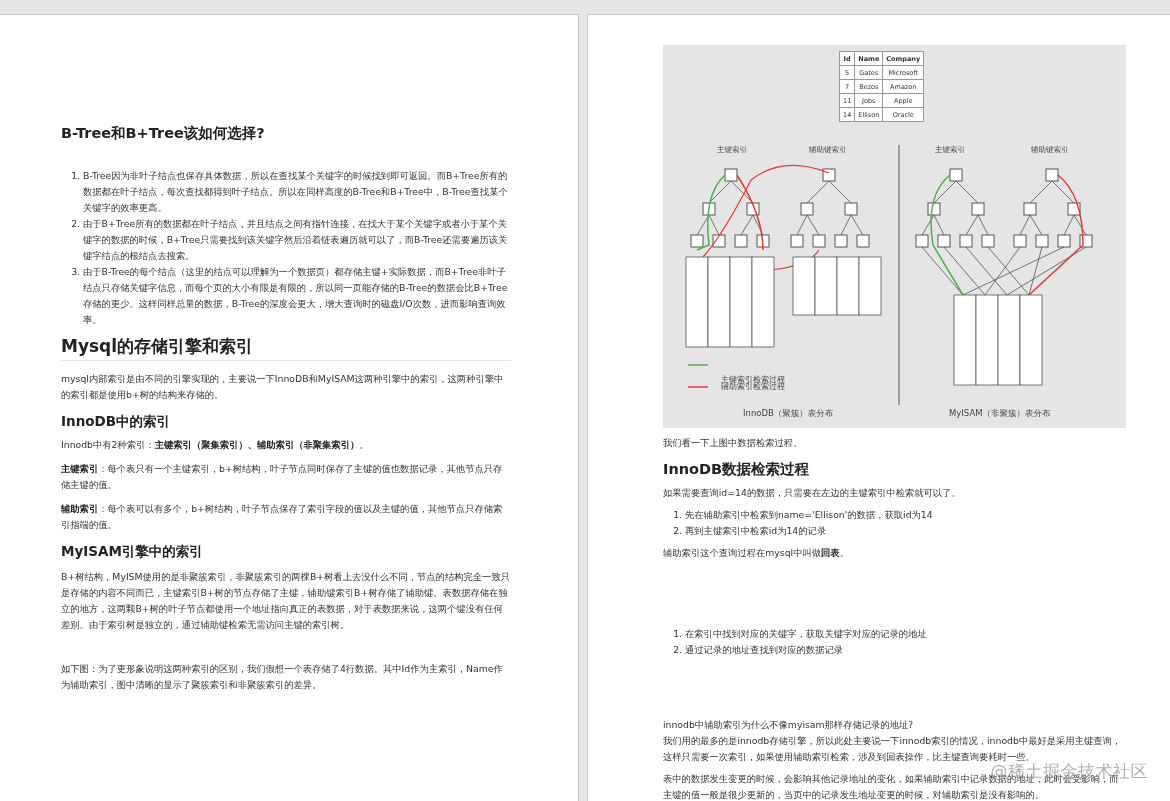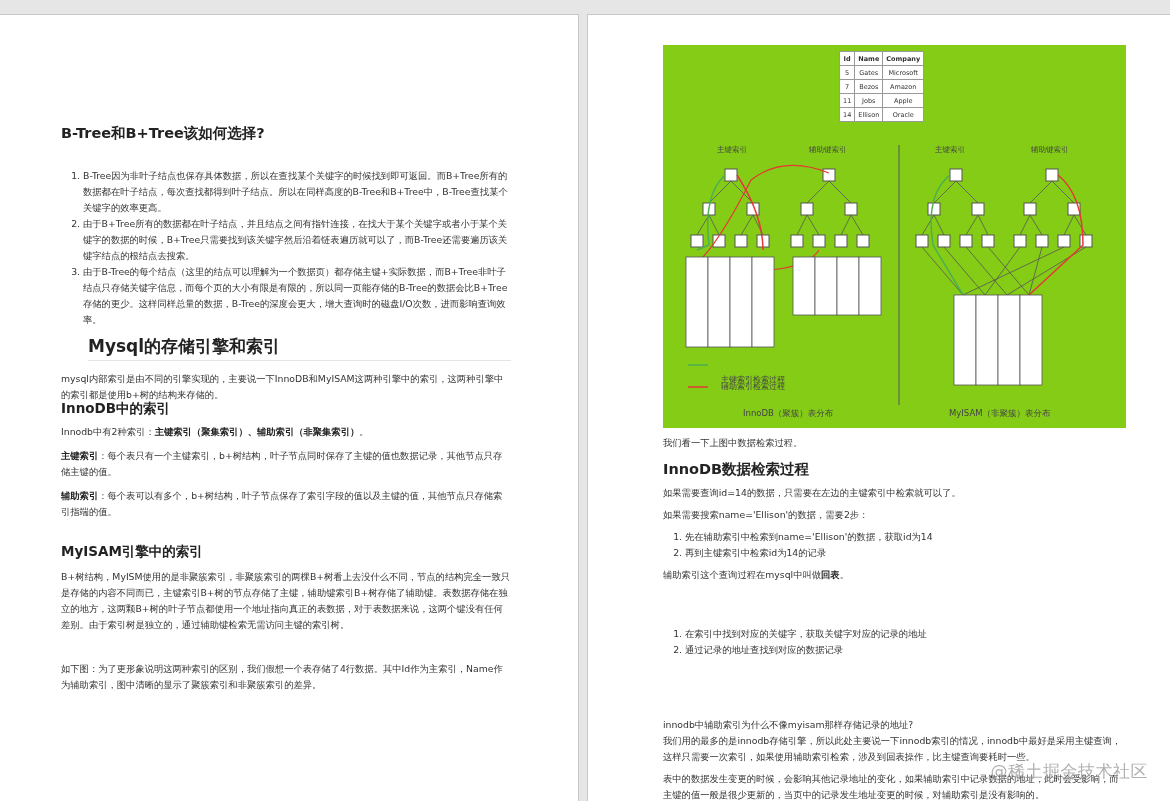--- a/index.html
+++ b/index.html
@@ -26,29 +26,29 @@
   .content { position: absolute; left: 61px; width: 450px; font-size: 9.3px; line-height: 16px; }
   #page-right .content { left: 75px; width: 460px; }
 
   ol { padding-left: 22px; }
   ol li { margin-bottom: 0; }
   p { margin: 0; }
   b { font-weight: bold; color: #222; }
 
   h2.big {
     font-size: 17px; font-weight: bold; color: #222; line-height: 22px;
-    border-bottom: 1px solid #e4e4e4; padding-bottom: 3px; margin-left: 27px;
+    border-bottom: 1px solid #e4e4e4; padding-bottom: 3px;
   }
   h3.mid { font-size: 14.5px; font-weight: bold; color: #222; line-height: 20px; }
   h3.small { font-size: 13.5px; font-weight: bold; color: #222; line-height: 20px; }
 
   
   .figure {
     position: absolute; left: 75px; top: 30px; width: 463px; height: 383px;
-    background: #84cc16;
+    background: #e5e5e5;
   }
   .id-table { position:absolute; left: 176px; top: 6px; border-collapse: collapse; font-size: 6.5px; background:#fff; }
   .id-table td, .id-table th { border: 1px solid #999; padding: 2px 3px; text-align:center; height: 14px; }
   .id-table th { font-weight: bold; }
   .fig-label { position:absolute; font-size: 7.5px; color:#444; }
   .legend-text { position:absolute; font-size: 8px; color:#444; }
   .fig-caption { position:absolute; font-size: 8.5px; color:#444; }
 
   .watermark {
     position: absolute; right: 22px; bottom: 18px;
@@ -70,21 +70,21 @@
       <li>由于B+Tree所有的数据都在叶子结点，并且结点之间有指针连接，在找大于某个关键字或者小于某个关键字的数据的时候，B+Tree只需要找到该关键字然后沿着链表遍历就可以了，而B-Tree还需要遍历该关键字结点的根结点去搜索。</li>
       <li>由于B-Tree的每个结点（这里的结点可以理解为一个数据页）都存储主键+实际数据，而B+Tree非叶子结点只存储关键字信息，而每个页的大小有限是有限的，所以同一页能存储的B-Tree的数据会比B+Tree存储的更少。这样同样总量的数据，B-Tree的深度会更大，增大查询时的磁盘I/O次数，进而影响查询效率。</li>
     </ol>
   </div>
 
   <div class="content" style="top:320px;">
     <h2 class="big">Mysql的存储引擎和索引</h2>
     <p style="margin-top:10px;">mysql内部索引是由不同的引擎实现的，主要说一下InnoDB和MyISAM这两种引擎中的索引，这两种引擎中的索引都是使用b+树的结构来存储的。</p>
   </div>
 
-  <div class="content" style="top:383px;">
+  <div class="content" style="top:396px;">
     <h3 class="small">InnoDB中的索引</h3>
     <p style="margin-top:6px;">
       <span>Innodb中有2种索引：</span><b>主键索引（聚集索引）、辅助索引（非聚集索引）</b><span>。</span>
     </p>
     <p style="margin-top:8px;">
       <b>主键索引</b><span>：每个表只有一个主键索引，b+树结构，叶子节点同时保存了主键的值也数据记录，其他节点只存储主键的值。</span>
     </p>
     <p style="margin-top:8px;">
       <b>辅助索引</b><span>：每个表可以有多个，b+树结构，叶子节点保存了索引字段的值以及主键的值，其他节点只存储索引指端的值。</span>
     </p>
@@ -233,21 +233,20 @@
     <span class="fig-caption" style="left:286px; top:363px;">MyISAM（非聚簇）表分布</span>
   </div>
 
   <div class="content" style="top:420px;">
     <p>我们看一下上图中数据检索过程。</p>
   </div>
 
   <div class="content" style="top:444px;">
     <h3 class="mid">InnoDB数据检索过程</h3>
     <p style="margin-top:6px;">如果需要查询id=14的数据，只需要在左边的主键索引中检索就可以了。</p>
-    <p style="margin-top:6px;">如果需要搜索name='Ellison'的数据，需要2步：</p>
     <ol style="margin-top:6px;">
       <li>先在辅助索引中检索到name='Ellison'的数据，获取id为14</li>
       <li>再到主键索引中检索id为14的记录</li>
     </ol>
     <p style="margin-top:6px;">
       <span>辅助索引这个查询过程在mysql中叫做</span><b>回表</b><span>。</span>
     </p>
   </div>
 
   <div class="content" style="top:605px;">

